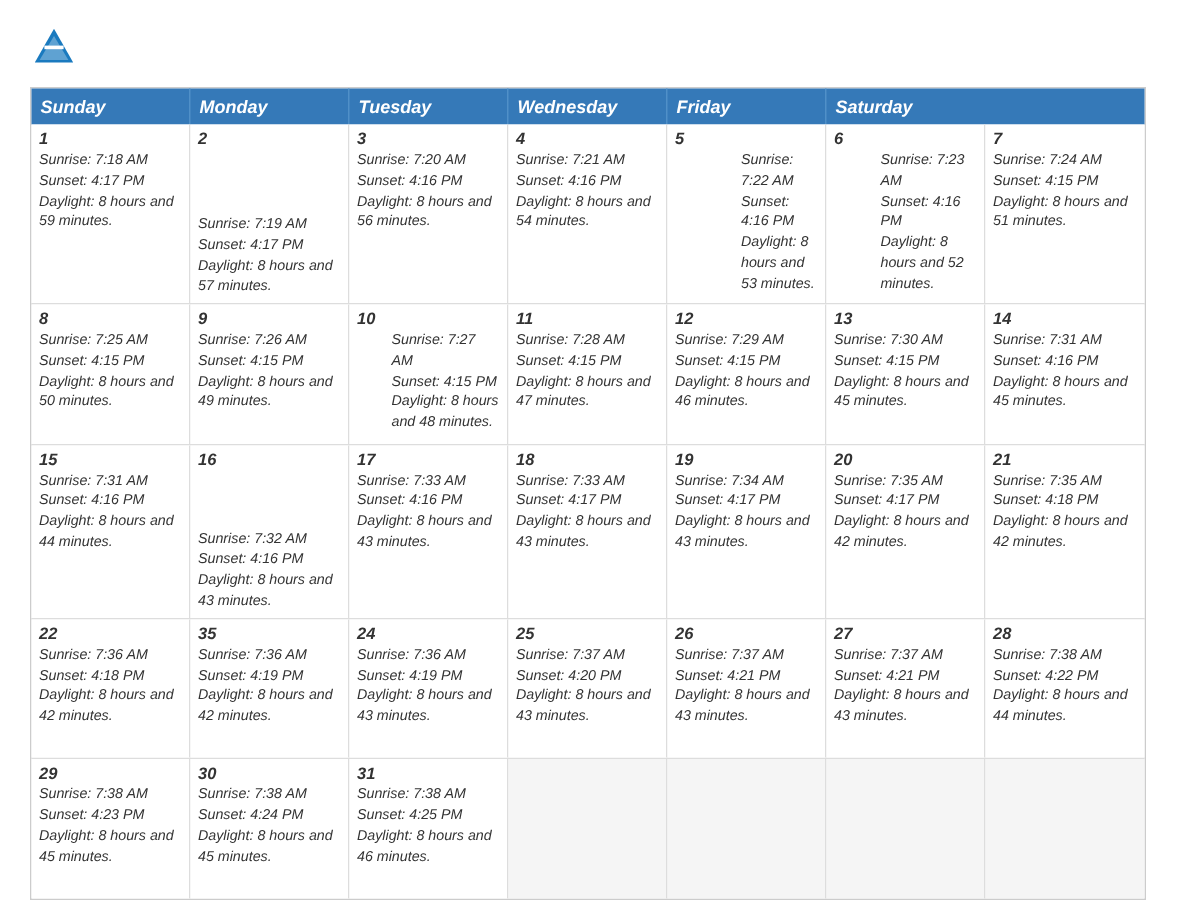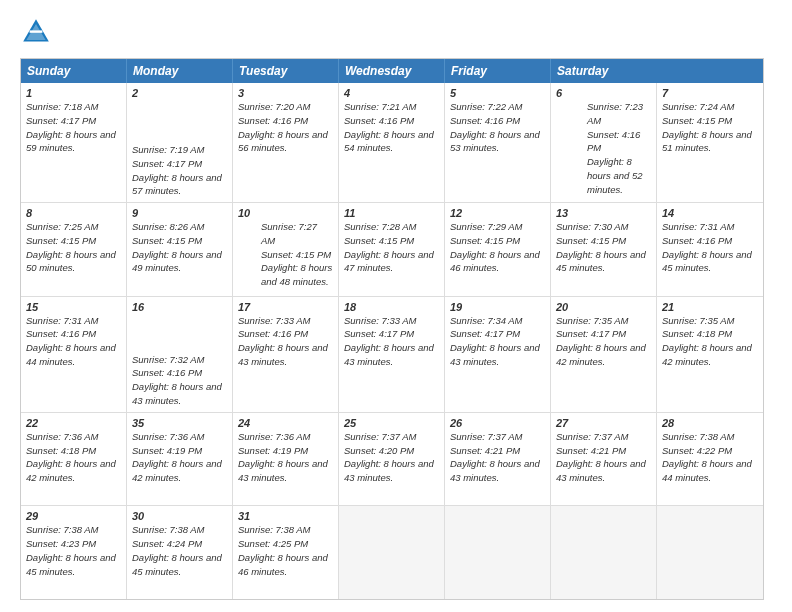--- a/index.html
+++ b/index.html
@@ -159,21 +159,21 @@
 Daylight: 8 hours and 56 minutes.</div>
           </div>
           <div class="cal-cell">
             <span class="day-num">4</span>
             <div class="info" style="white-space: pre-line;">Sunrise: 7:21 AM
 Sunset: 4:16 PM
 Daylight: 8 hours and 54 minutes.</div>
           </div>
           <div class="cal-cell">
             <span class="day-num">5</span>
-            <div class="info" style="white-space: pre-line;">Sunrise: 7:22 AM
+            <div class="info" style="white-space: pre-line; margin-left: 44px;">Sunrise: 7:22 AM
 Sunset: 4:16 PM
 Daylight: 8 hours and 53 minutes.</div>
           </div>
           <div class="cal-cell">
             <span class="day-num">6</span>
             <div class="info" style="white-space: pre-line; margin-left: 31px;">Sunrise: 7:23 AM
 Sunset: 4:16 PM
 Daylight: 8 hours and 52 minutes.</div>
           </div>
           <div class="cal-cell">
@@ -185,21 +185,21 @@
         </div>
         <div class="cal-row">
           <div class="cal-cell">
             <span class="day-num">8</span>
             <div class="info" style="white-space: pre-line;">Sunrise: 7:25 AM
 Sunset: 4:15 PM
 Daylight: 8 hours and 50 minutes.</div>
           </div>
           <div class="cal-cell">
             <span class="day-num">9</span>
-            <div class="info" style="white-space: pre-line;">Sunrise: 8:26 AM
+            <div class="info" style="white-space: pre-line;">Sunrise: 7:26 AM
 Sunset: 4:15 PM
 Daylight: 8 hours and 49 minutes.</div>
           </div>
           <div class="cal-cell">
             <span class="day-num">10</span>
             <div class="info" style="white-space: pre-line; margin-left: 23px;">Sunrise: 7:27 AM
 Sunset: 4:15 PM
 Daylight: 8 hours and 48 minutes.</div>
           </div>
           <div class="cal-cell">

